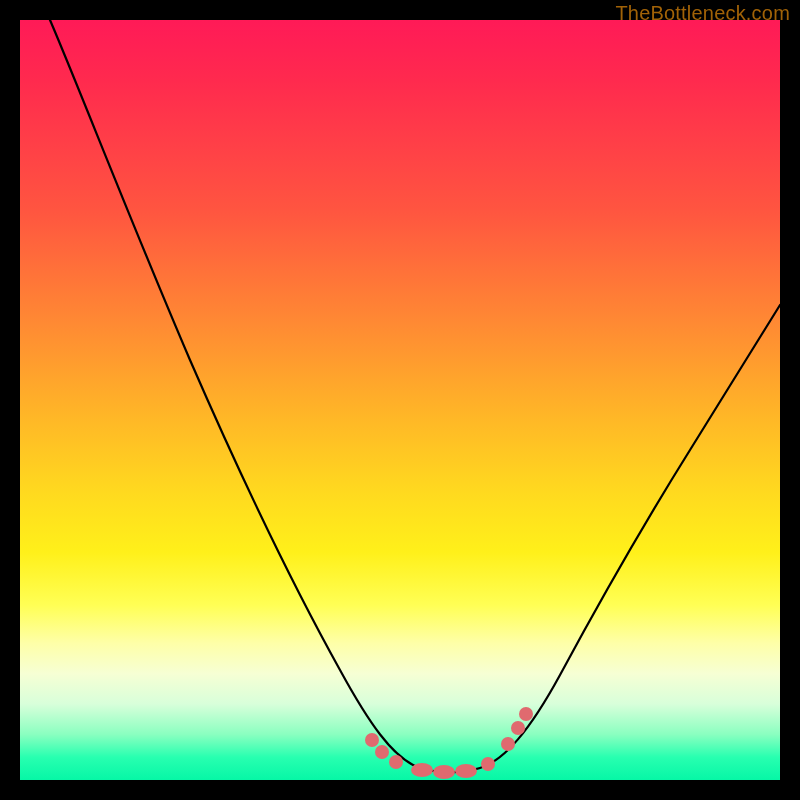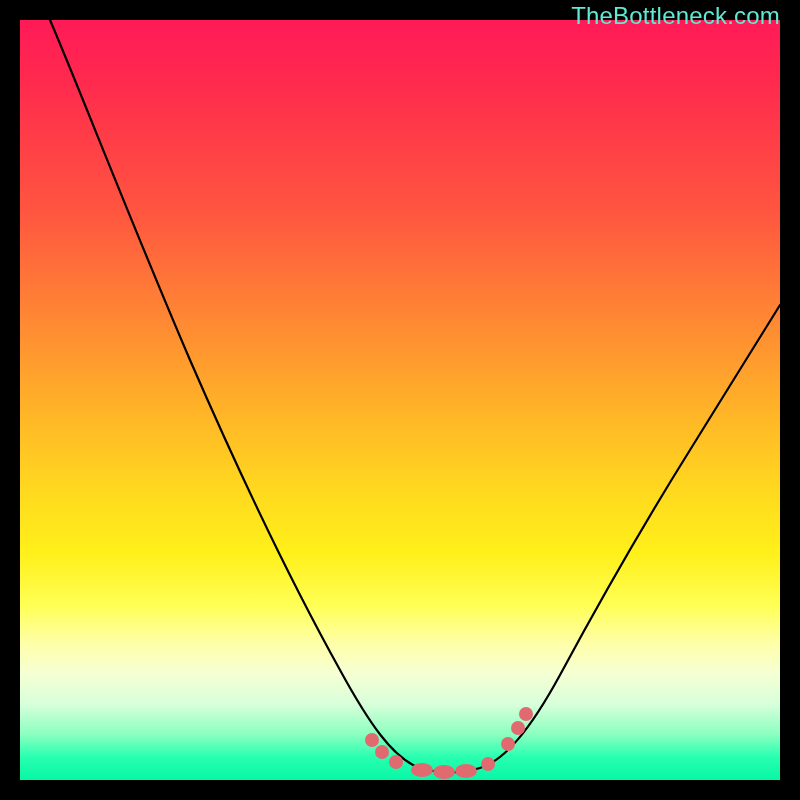--- a/index.html
+++ b/index.html
@@ -39,23 +39,23 @@
       #f6ffd4 86%,
       #d8ffda 90%,
       #8affc0 94%,
       #28ffb0 97%,
       #06f7a6 100%
     );
   }
   .watermark {
     position: absolute;
     top: 2px;
-    right: 20px;
-    color: #5eead4;
-    font-size: 24px;
+    right: 10px;
+    color: #a16207;
+    font-size: 20px;
     font-weight: 500;
     letter-spacing: 0.2px;
     user-select: none;
   }
   svg.curve-layer {
     position: absolute;
     top: 0; left: 0;
     width: 760px;
     height: 760px;
     overflow: visible;

